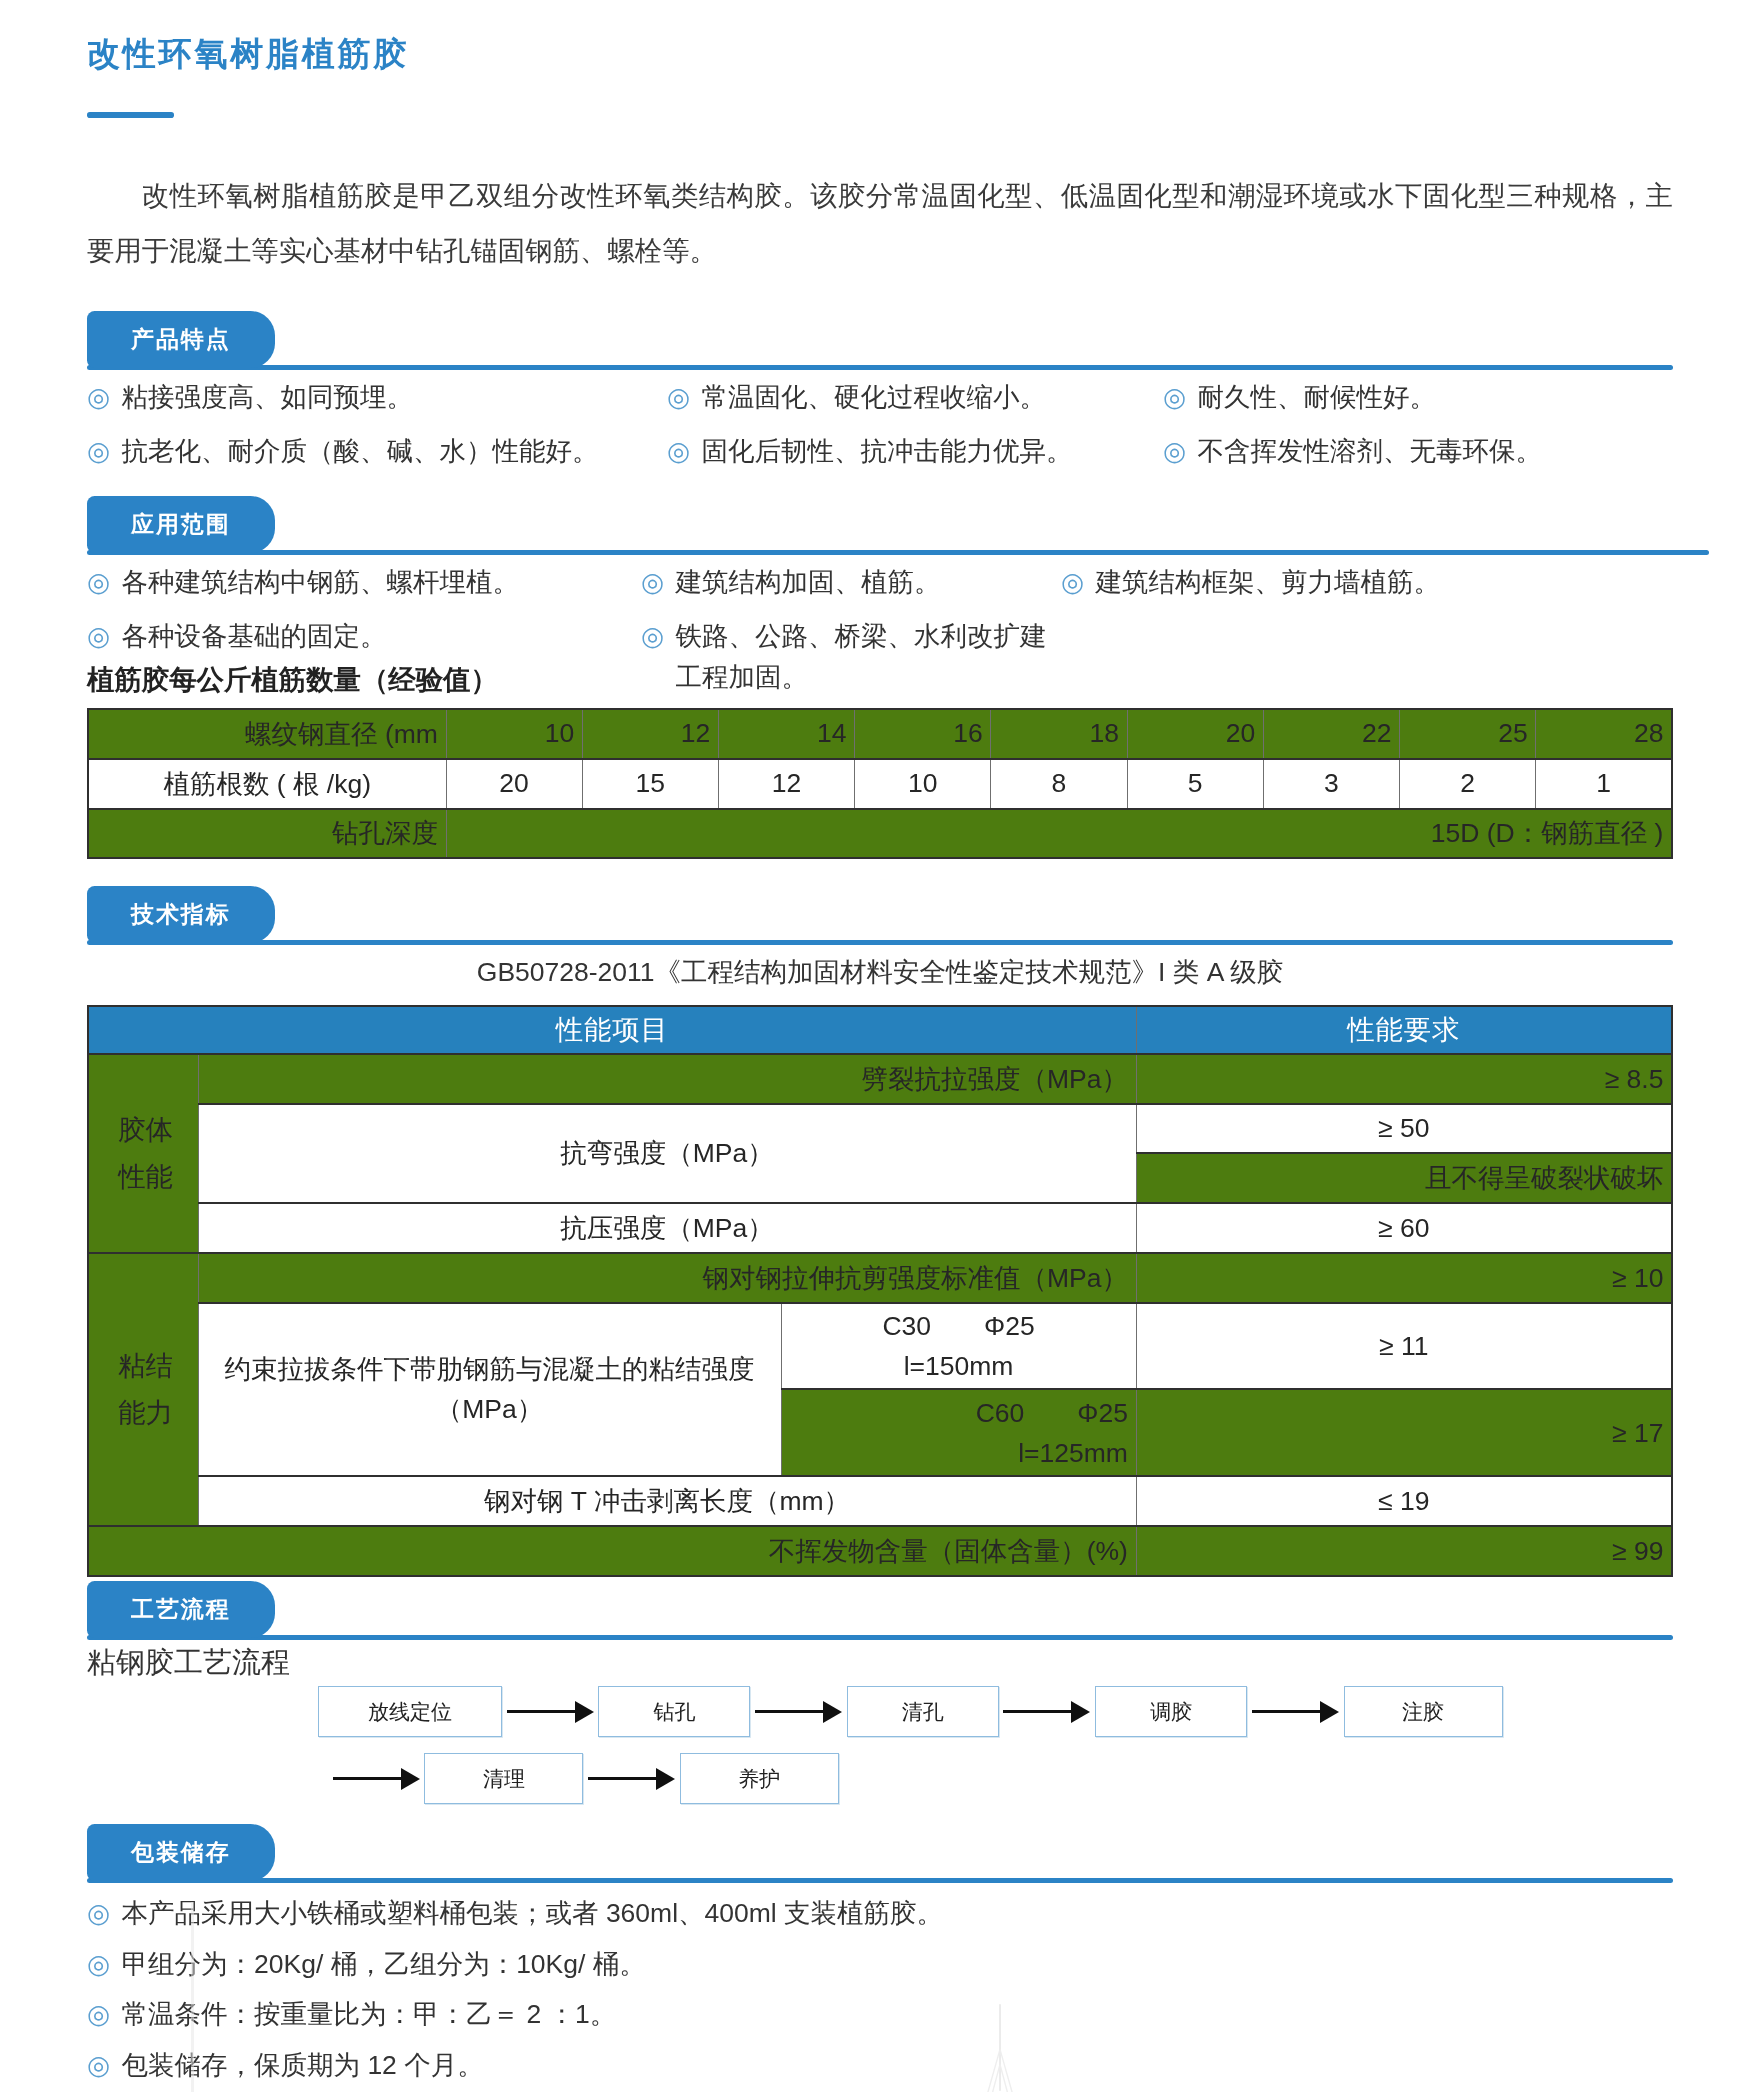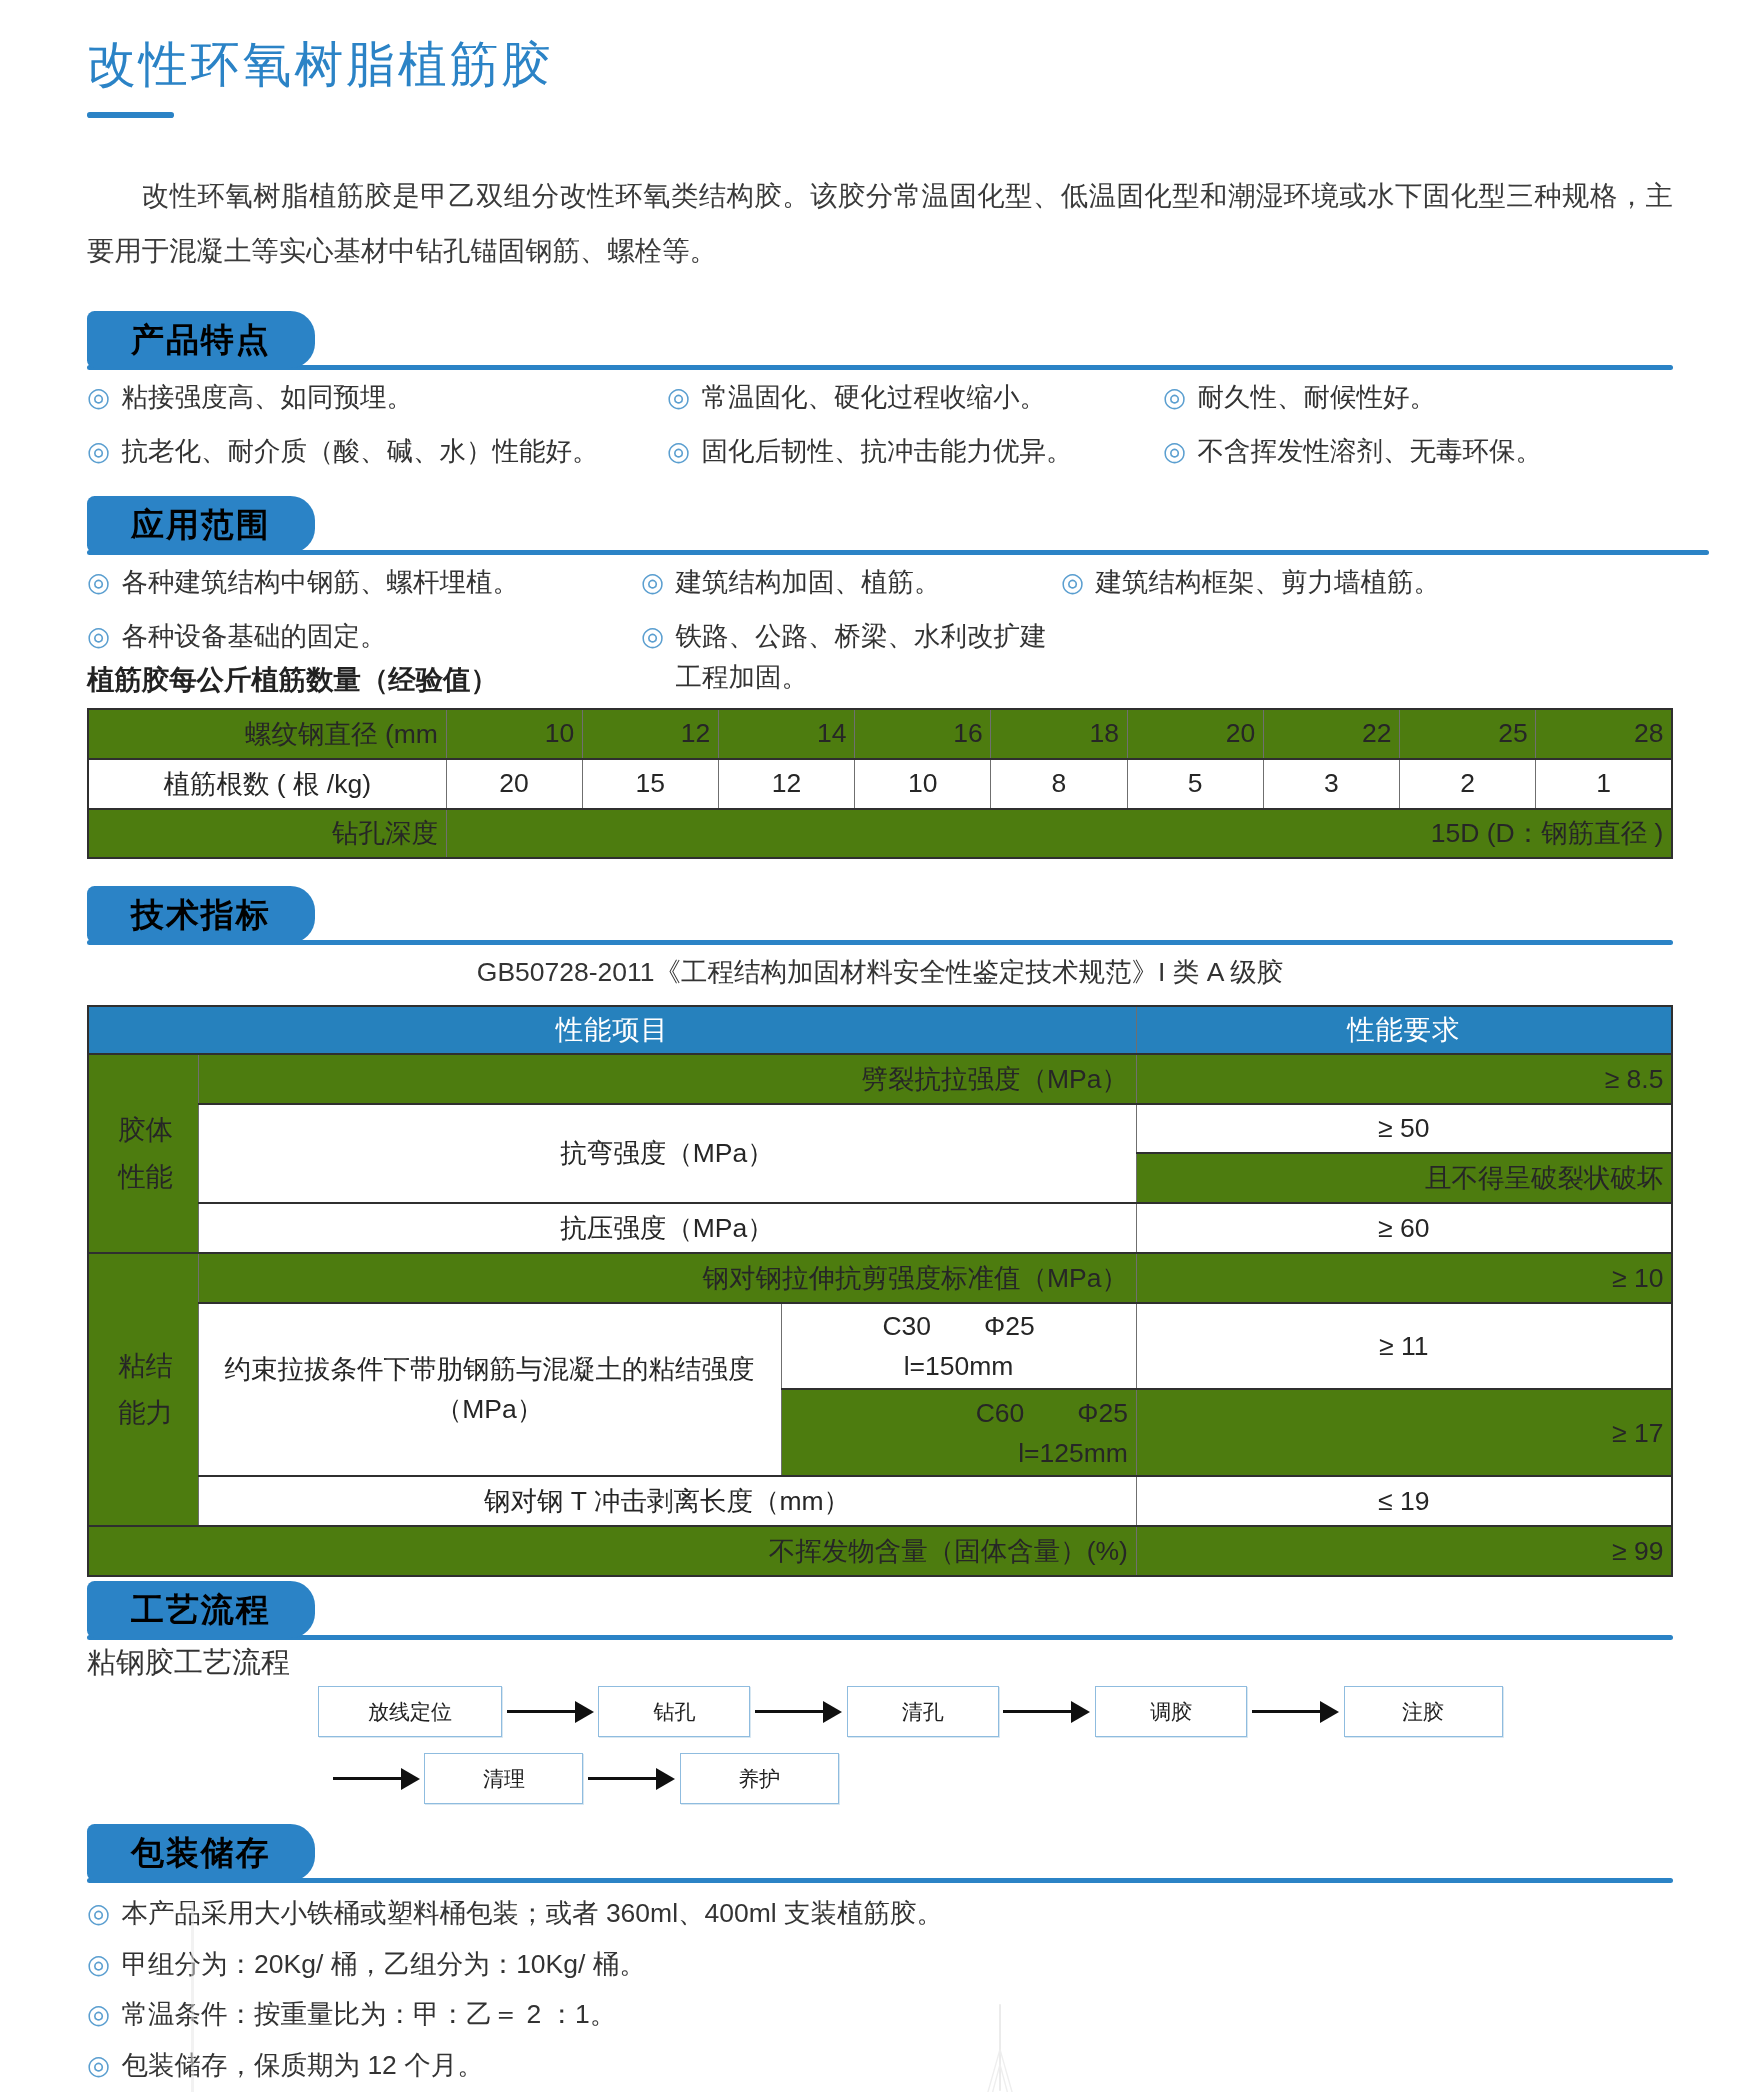--- a/index.html
+++ b/index.html
@@ -1,31 +1,31 @@
 <!DOCTYPE html>
 <html style="font-size:15px"><head>
 <meta charset="utf-8">
 <style>
   html,body { margin:0; padding:0; background:#ffffff; }
   body { font-family:"Liberation Sans","DejaVu Sans",sans-serif; color:#2f2f2f; }
   .page { position:relative; width:1759px; height:2092px; background:#fff; overflow:hidden; }
   .abs { position:absolute; left:87px; width:1586px; }
 
   
-  .doc-title { font-size:49px; font-weight:normal; color:#2b83c6; letter-spacing:2.8px; }
+  .doc-title { font-size:33px; font-weight:bold; color:#2b83c6; letter-spacing:2.8px; }
   .title-dash { height:5.7px; width:87px; background:#2b83c6; border-radius:2.8px; }
 
   
   .intro { font-size:27.4px; line-height:55px; color:#3a3a3a; text-align:justify; text-indent:2em; }
 
   
   .sec { height:61px; }
   .sec .underline { position:absolute; left:0; right:0; bottom:0; height:4.7px; background:#2b83c6; border-radius:2.8px; }
   .sec .tab { position:absolute; left:0; bottom:1.9px; height:57px; line-height:57px; padding:0 44px;
-              background:#2b83c6; color:#000000; font-size:33px; font-weight:bold;
+              background:#2b83c6; color:#ffffff; font-size:23px; font-weight:bold;
               border-radius:7.6px 24.6px 24.6px 7.6px; letter-spacing:1.9px; }
 
   
   .bullets { display:grid; row-gap:13.2px; font-size:26.5px; color:#333; }
   .bullets.features { grid-template-columns:580px 496px auto; }
   .bullets.apps { grid-template-columns:554px 420px auto; }
   .bullet { display:flex; align-items:flex-start; line-height:41px; }
   .bullet .mark { color:#5b9fd0; margin-right:11.4px; font-size:26.5px; }
   .pack-list .bullet { margin-bottom:8.5px; line-height:41px; }
 

